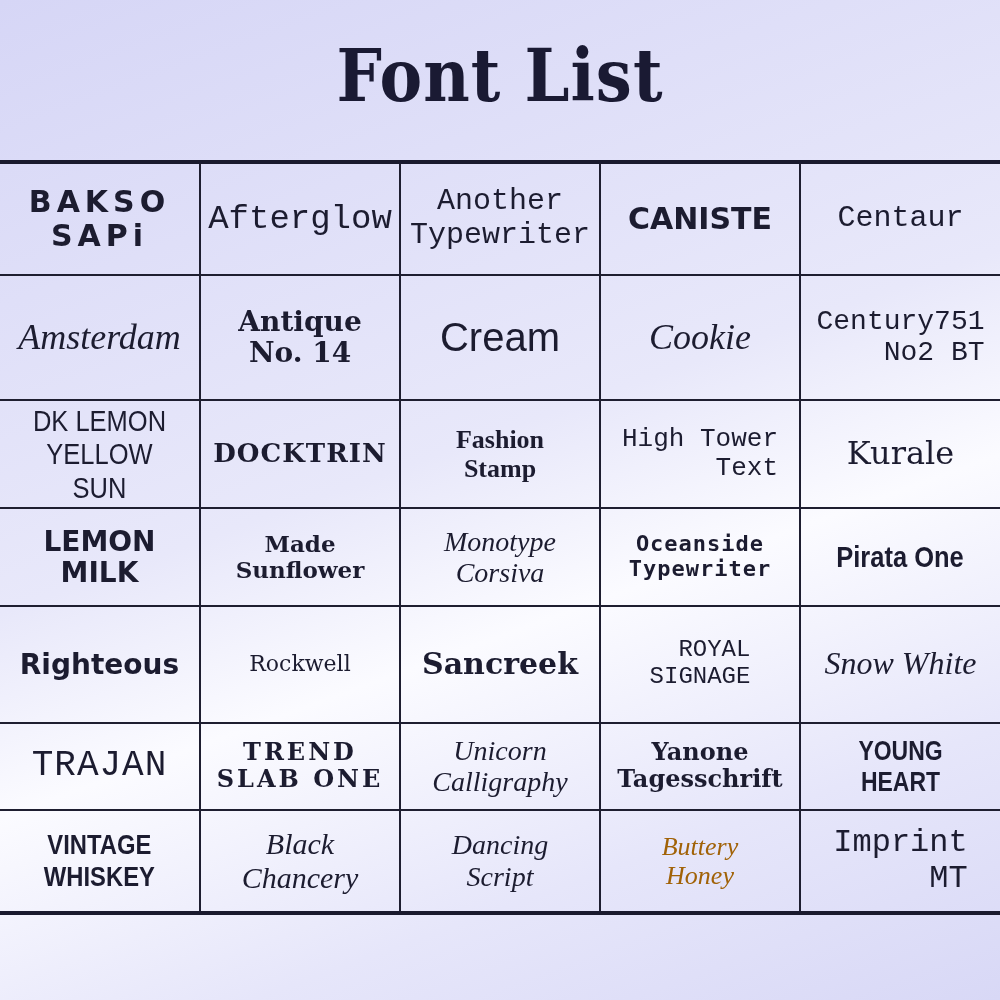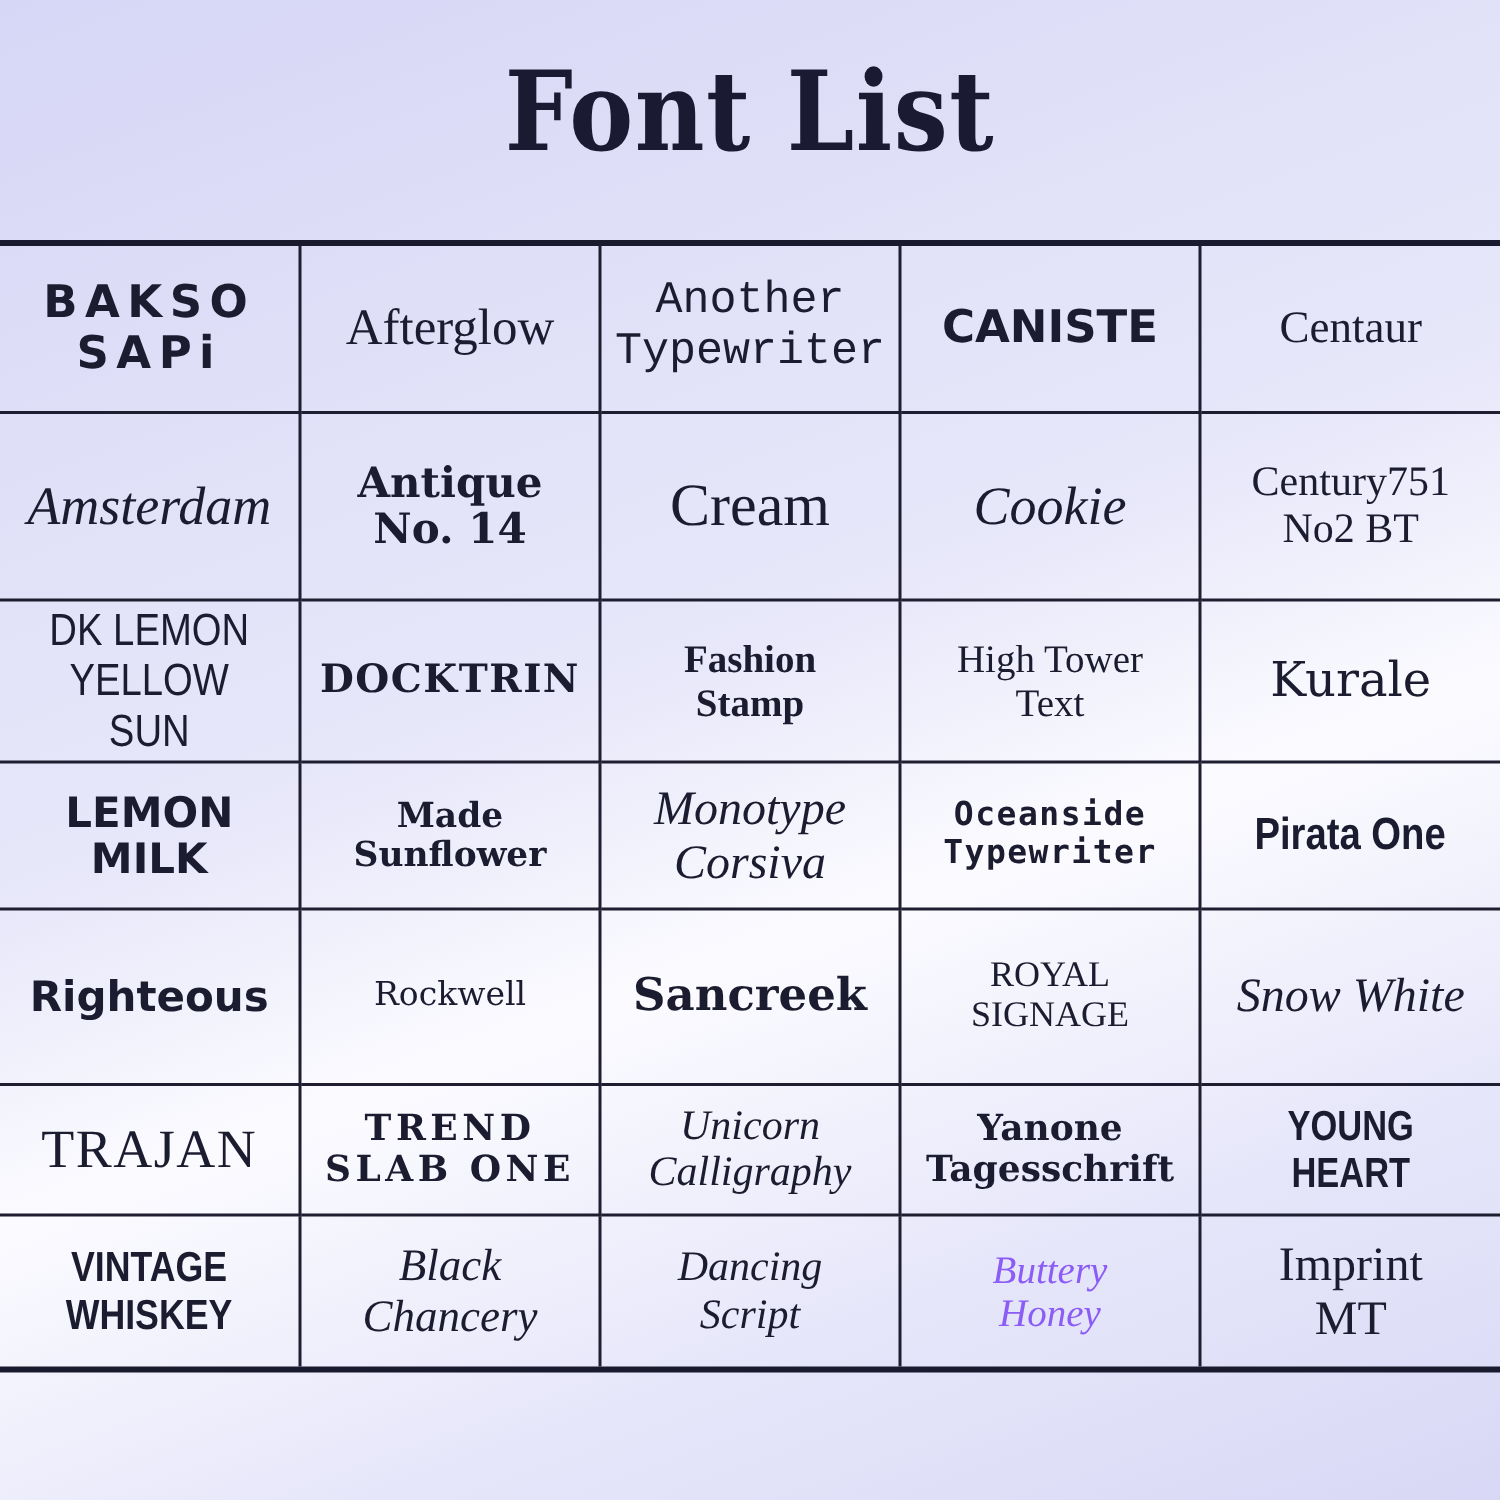--- a/index.html
+++ b/index.html
@@ -11,25 +11,25 @@
     transform:scaleY(1.15);}
   .grid{position:absolute;left:0;top:160px;width:1000px;height:755px;
     border-top:4px solid #1a1a2e;border-bottom:4px solid #1a1a2e;box-sizing:border-box;}
   table{border-collapse:collapse;width:100%;height:100%;table-layout:fixed;}
   td{border:2px solid #1e1e30;text-align:center;vertical-align:middle;padding:0 4px;line-height:1.12;}
   tr:first-child td{border-top:none;}
   tr:last-child td{border-bottom:none;}
   td:first-child{border-left:none;}
   td:last-child{border-right:none;}
   .c{display:inline-block;}
-  .f-sans{font-family:Liberation Serif, serif;}
+  .f-sans{font-family:Liberation Sans, sans-serif;}
   .f-sansb{font-family:"DejaVu Sans",sans-serif;font-weight:bold;}
   .f-serif{font-family:"DejaVu Serif",serif;}
   .f-serifb{font-family:"DejaVu Serif",serif;font-weight:bold;}
-  .f-lib{font-family:Liberation Serif, serif;}
+  .f-lib{font-family:Liberation Mono, monospace;text-align:right;}
   .f-libb{font-family:"Liberation Serif",serif;font-weight:bold;}
   .f-it{font-family:"Liberation Serif",serif;font-style:italic;}
   .f-mono{font-family:"Liberation Mono",monospace;}
   .f-monob{font-family:"DejaVu Sans Mono",monospace;font-weight:bold;}
   .f-cond{font-family:"Liberation Sans",sans-serif;}
   .f-condb{font-family:"Liberation Sans",sans-serif;font-weight:bold;}
 </style>
 </head>
 <body>
 
@@ -55,21 +55,21 @@
   <tr style="height:94px">
     <td><span class="c f-cond" style="font-size:30px;transform:scaleX(0.85)"><span>DK LEMON</span><br><span>YELLOW SUN</span></span></td>
     <td><span class="c f-serifb" style="font-size:26px;letter-spacing:1px">DOCKTRIN</span></td>
     <td><span class="c f-libb" style="font-size:26px"><span>Fashion</span><br><span>Stamp</span></span></td>
     <td><span class="c f-lib" style="font-size:26px"><span>High Tower</span><br><span>Text</span></span></td>
     <td><span class="c f-serif" style="font-size:32px">Kurale</span></td>
   </tr>
   <tr style="height:92px">
     <td><span class="c f-sansb" style="font-size:28px"><span>LEMON</span><br><span>MILK</span></span></td>
     <td><span class="c f-serifb" style="font-size:23px"><span>Made</span><br><span>Sunflower</span></span></td>
-    <td><span class="c f-it" style="font-size:32px"><span>Monotype</span><br><span>Corsiva</span></span></td>
+    <td><span class="c f-it" style="font-size:28px"><span>Monotype</span><br><span>Corsiva</span></span></td>
     <td><span class="c f-monob" style="font-size:22px;letter-spacing:1px"><span>Oceanside</span><br><span>Typewriter</span></span></td>
     <td><span class="c f-condb" style="font-size:30px;transform:scaleX(0.85)">Pirata One</span></td>
   </tr>
   <tr style="height:111px">
     <td><span class="c f-sansb" style="font-size:28px">Righteous</span></td>
     <td><span class="c f-serif" style="font-size:22px">Rockwell</span></td>
     <td><span class="c f-serifb" style="font-size:30px">Sancreek</span></td>
     <td><span class="c f-lib" style="font-size:24px"><span>ROYAL</span><br><span>SIGNAGE</span></span></td>
     <td><span class="c f-it" style="font-size:32px">Snow White</span></td>
   </tr>
@@ -77,18 +77,18 @@
     <td><span class="c f-lib" style="font-size:36px;letter-spacing:1px">TRAJAN</span></td>
     <td><span class="c f-serifb" style="font-size:24px;letter-spacing:3px"><span>TREND</span><br><span>SLAB ONE</span></span></td>
     <td><span class="c f-it" style="font-size:28px"><span>Unicorn</span><br><span>Calligraphy</span></span></td>
     <td><span class="c f-serifb" style="font-size:24px"><span>Yanone</span><br><span>Tagesschrift</span></span></td>
     <td><span class="c f-condb" style="font-size:28px;transform:scaleX(0.82)">YOUNG HEART</span></td>
   </tr>
   <tr style="height:96px">
     <td><span class="c f-condb" style="font-size:28px;transform:scaleX(0.85)"><span>VINTAGE</span><br><span>WHISKEY</span></span></td>
     <td><span class="c f-it" style="font-size:30px"><span>Black</span><br><span>Chancery</span></span></td>
     <td><span class="c f-it" style="font-size:28px"><span>Dancing</span><br><span>Script</span></span></td>
-    <td><span class="c f-it" style="font-size:26px;font-weight:normal;color:#8b5cf6"><span>Buttery</span><br><span>Honey</span></span></td>
+    <td><span class="c f-it" style="font-size:26px;font-weight:normal;color:#a16207"><span>Buttery</span><br><span>Honey</span></span></td>
     <td><span class="c f-lib" style="font-size:32px"><span>Imprint</span><br><span>MT</span></span></td>
   </tr>
 </tbody>
     </table>
 </div>
 
 </body></html>

